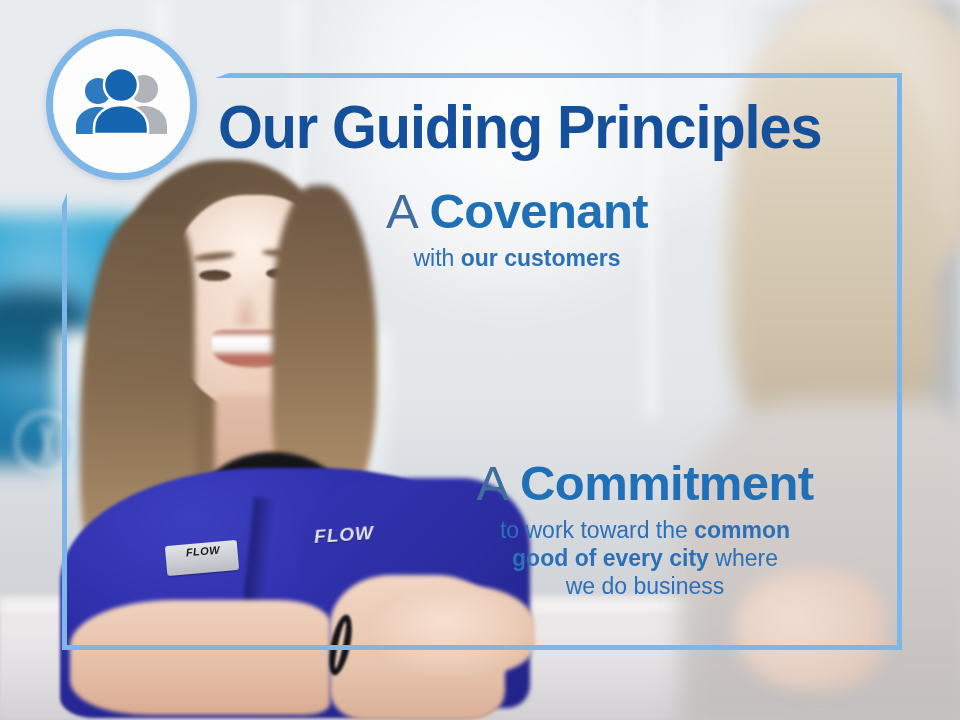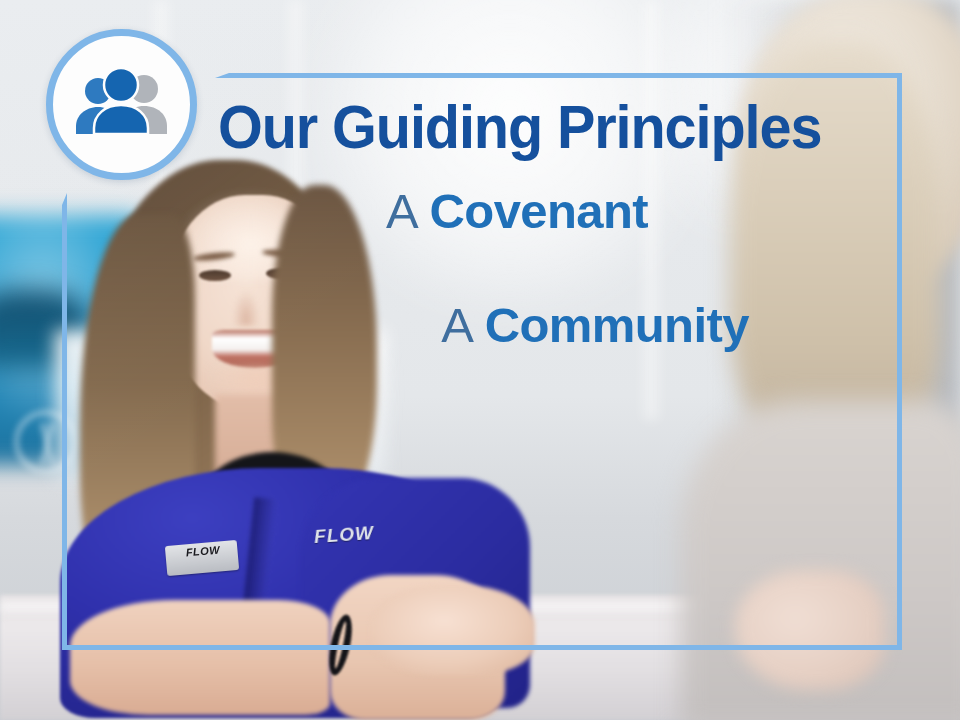--- a/index.html
+++ b/index.html
@@ -378,23 +378,33 @@
         <path d="M51 37c-16 0-27 10-27 23v6h54v-6c0-13-11-23-27-23z" fill="#1565b0" stroke="#fdfdfd" stroke-width="2.5"></path>
       </svg>
     </span>
   </div>
 
   <div class="content">
     <div class="title" style="color: rgb(21, 80, 157);">Our Guiding Principles</div>
 
     <div class="principle" id="principle-0">
       <div class="p-head"><span class="art">A </span><span class="word">Covenant</span></div>
+      <div class="p-sub">
+          <div><span>with </span><b>our customers</b></div>
+        </div>
     </div>
 
     <div class="principle" id="principle-1">
-      <div class="p-head"><span class="art">A </span><span class="word">Community</span></div>
       <div class="p-sub">
         </div>
     </div>
 
+    <div class="principle" id="principle-2">
+      <div class="p-head"><span class="art">A </span><span class="word">Commitment</span></div>
+      <div class="p-sub">
+          <div><span>to work toward the </span><b>common</b></div>
+          <div><b>good of every city</b><span> where</span></div>
+          <div><span>we do business</span></div>
+        </div>
+    </div>
   </div>
 
 </div>
 
 </body></html>

